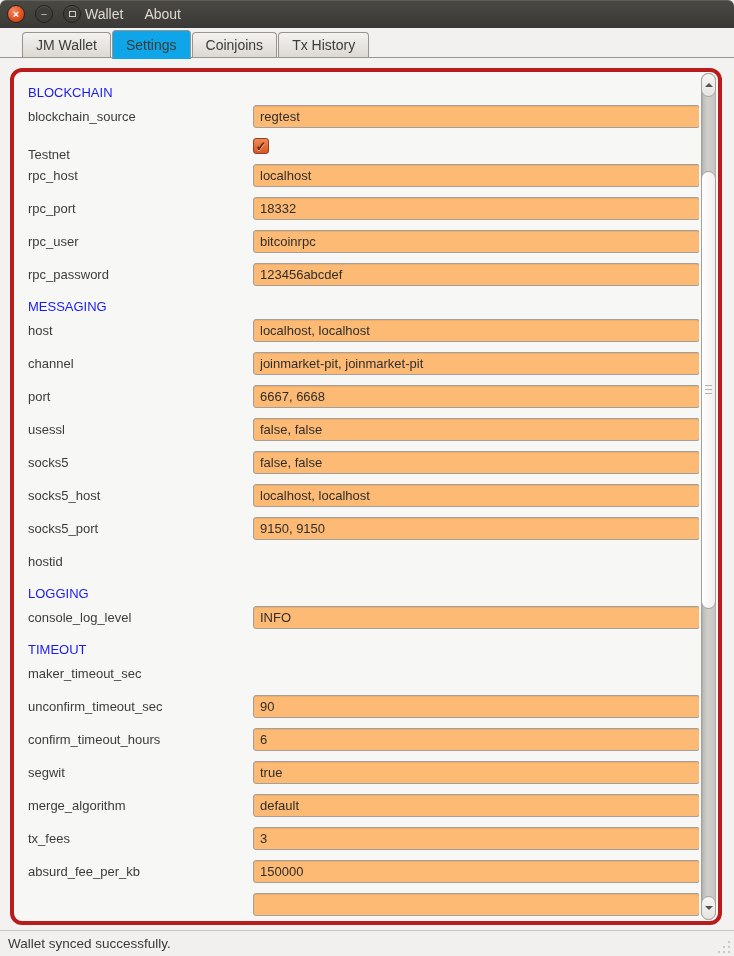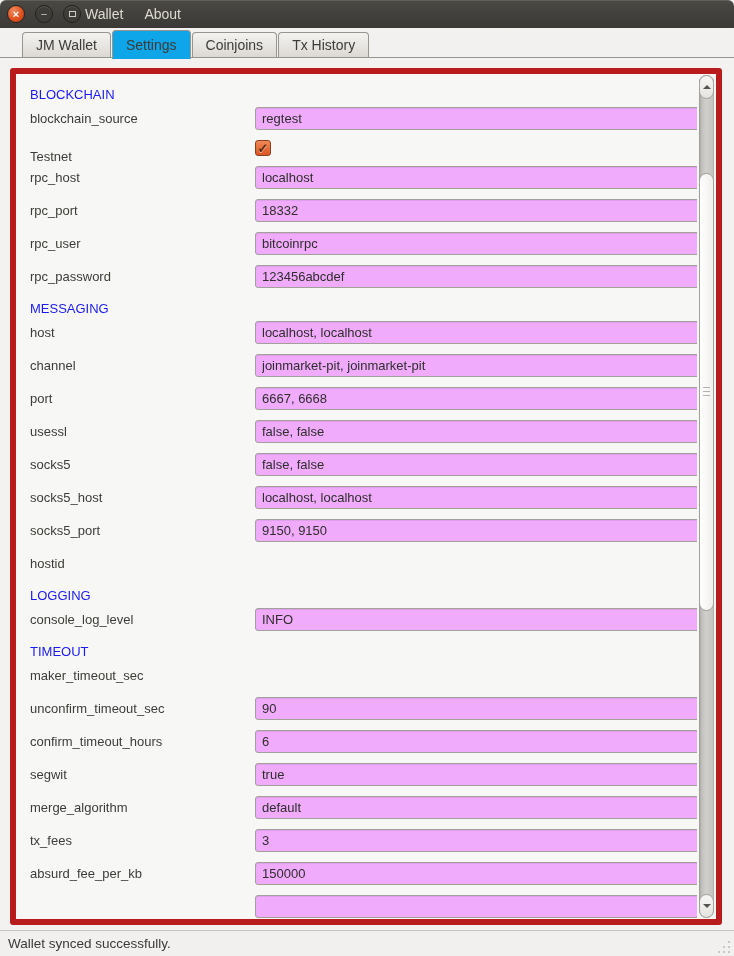--- a/index.html
+++ b/index.html
@@ -55,36 +55,36 @@
   .tab.active {
     height: 29px; background: #0ea5e9; z-index: 2; margin-bottom: -1px;
     padding-bottom: 1px;
   }
 
   
   .pane { position: absolute; top: 58px; left: 0; right: 0; bottom: 26px; background: #f3f2f0; }
 
   .scrollframe {
     position: absolute; left: 10px; top: 10px; width: 712px; height: 857px;
-    background: #f7f7f5; border: 6px solid #b91c1c; border-radius: 3px;
+    background: #f7f7f5; border: 4px solid #b91c1c; border-radius: 12px;
     overflow: hidden;
     text-decoration: underline;
   }
   .content {
     position: absolute; left: 0; top: 0; right: 19px; bottom: 0;
     padding: 10px 0 0 14px; overflow: hidden;
   }
   .row { position: relative; }
   .row.header { height: 23px; }
   .section-label { position: absolute; left: 0; top: 3px; font-size: 13px; color: #1a1af2; }
   .row.input-row { height: 33px; }
   .field-label { position: absolute; left: 0; top: 4px; font-size: 13px; color: #3d3c38; }
   .field-input {
     position: absolute; left: 225px; top: 0; width: 447px; height: 23px;
-    background: #f0abfc; border: 1px solid #a3a09b; border-radius: 3px;
+    background: #fdba74; border: 1px solid #a3a09b; border-radius: 3px;
     box-shadow: inset 0 1px 1px rgba(0,0,0,0.07);
     font-family: "Liberation Sans", sans-serif; font-size: 13px; color: #2f2e2b;
     padding: 0 6px; outline: none;
   }
   .row.checkbox-row { height: 26px; }
   .row.checkbox-row .field-label { top: 9px; }
   .checkbox {
     position: absolute; left: 225px; top: 0; width: 16px; height: 16px;
     background: linear-gradient(#ef8a58, #dc5522);
     border: 1px solid #8e4category0; border: 1px solid #8e4020; border-radius: 3px;

